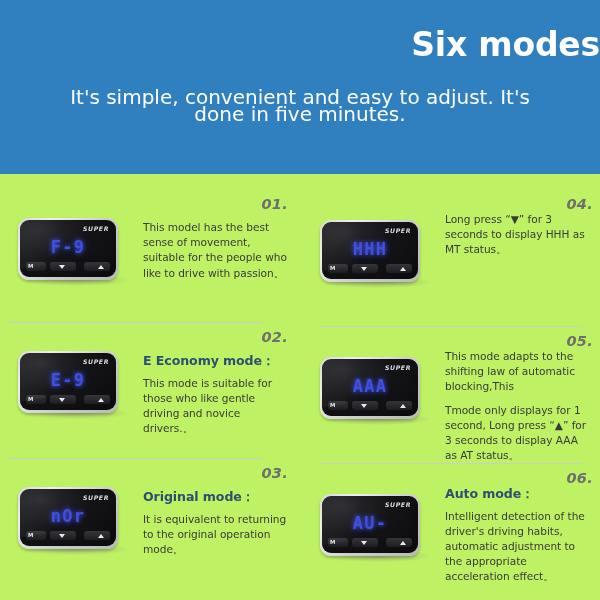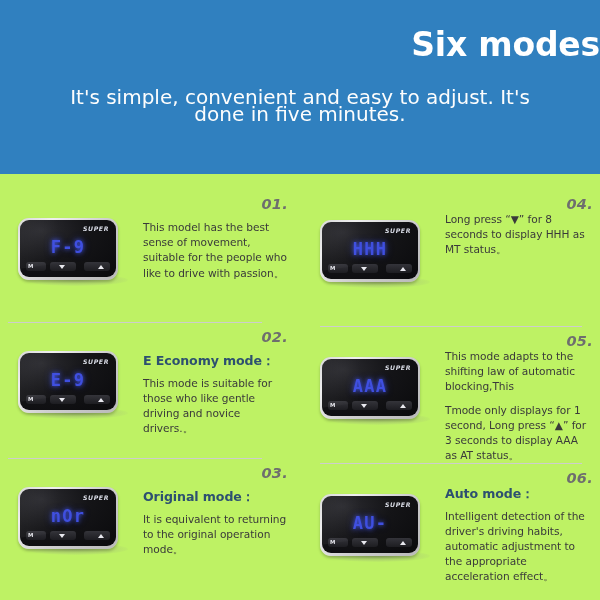--- a/index.html
+++ b/index.html
@@ -378,21 +378,21 @@
                 <div class="dbtn dbtn-dn"></div>
                 <div class="dbtn dbtn-up"></div>
                 <div class="dbtn-lbl lbl-m">M</div>
                 <div class="glyph glyph-dn"></div>
                 <div class="glyph glyph-up"></div>
               </div>
             </div>
           </div>
         </div>
         <div class="txt">
-          <p class="mode-desc">Long press “▼”  for 8 seconds to display HHH as MT status。</p>
+          <p class="mode-desc">Long press “▼”  for 3 seconds to display HHH as MT status。</p>
         </div>
       </div>
 
       <div class="row row-1">
         <div class="item-num">05.</div>
         <div class="device-wrap">
           <div class="device-shadow"></div>
           <div class="device">
             <div class="device-face">
               <div class="brand">SUPER</div>

